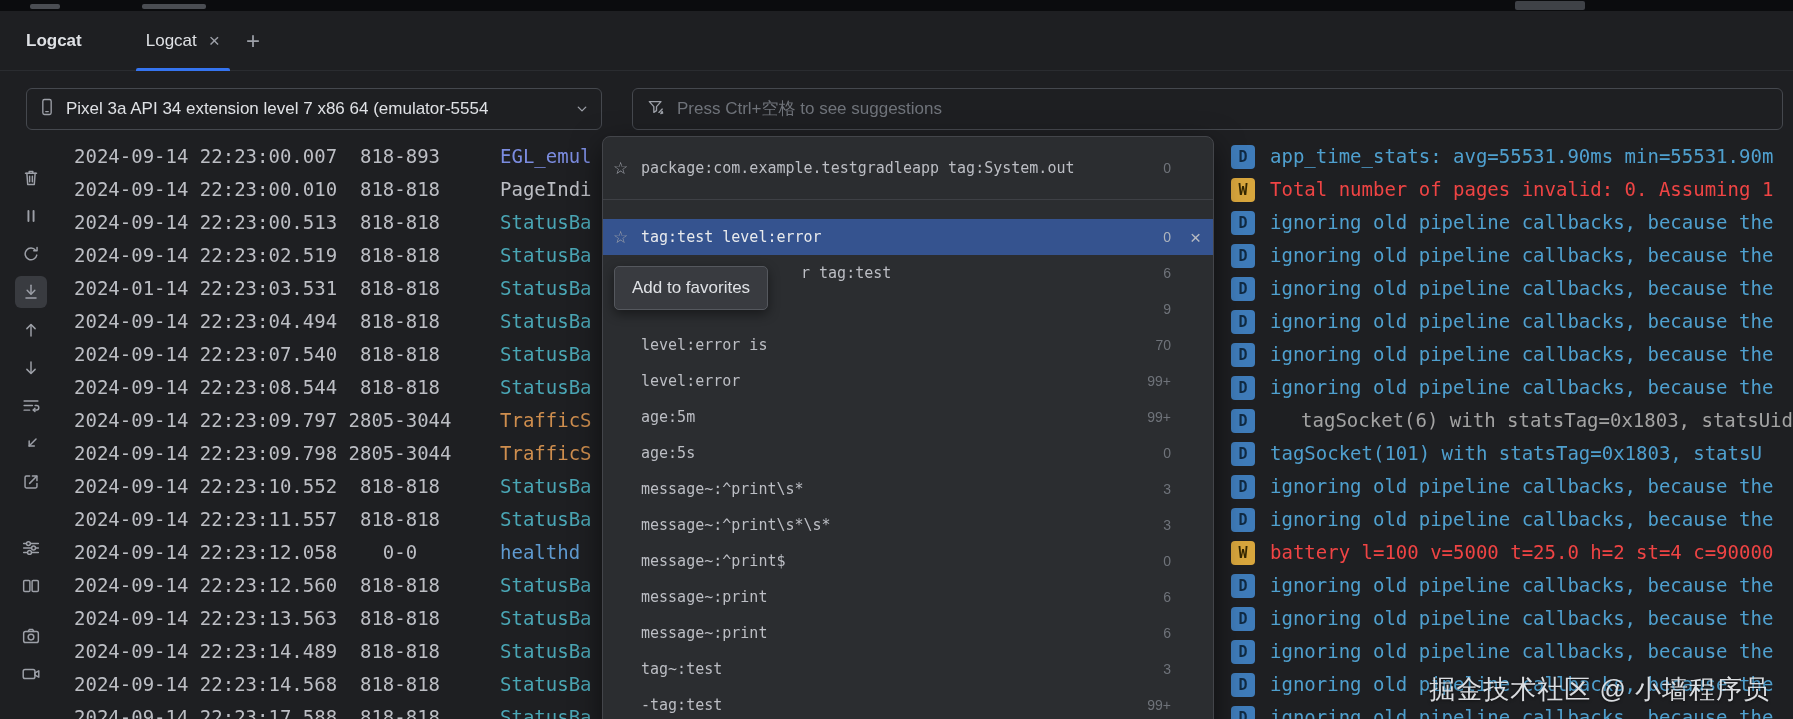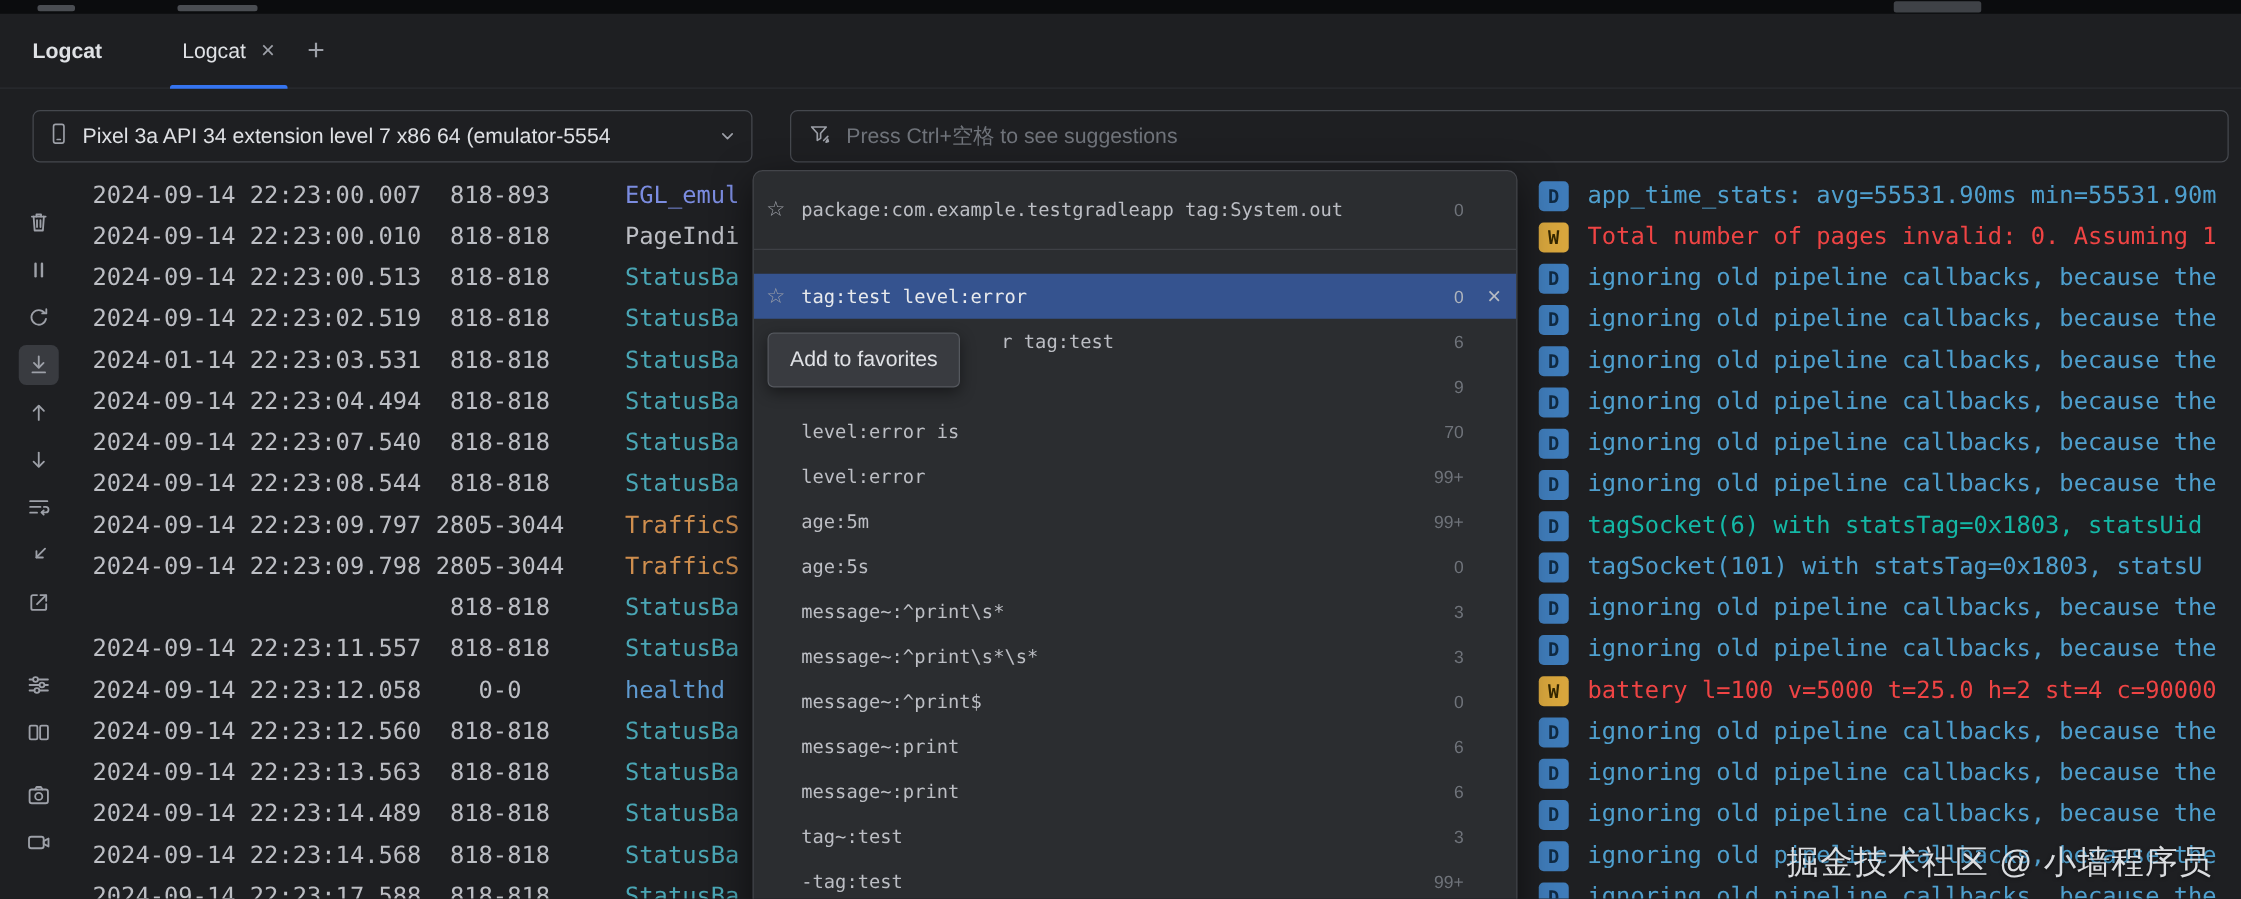--- a/index.html
+++ b/index.html
@@ -279,30 +279,31 @@
       <span class="pid">818-818</span>
       <span class="tag" style="color: rgb(74, 166, 181);">StatusBa</span>
       <span class="chip" style="background: rgb(63, 124, 186); color: rgb(16, 42, 67);">D</span>
       <span class="msg" style="color: rgb(79, 160, 207);">ignoring old pipeline callbacks, because the</span>
     </div>
     <div class="lrow mono" style="top: 264px;">
       <span class="ts">2024-09-14 22:23:09.797</span>
       <span class="pid">2805-3044</span>
       <span class="tag" style="color: rgb(207, 142, 78);">TrafficS</span>
       <span class="chip" style="background: rgb(63, 124, 186); color: rgb(16, 42, 67);">D</span>
-      <span class="msg" style="color: #14b8a6;">tagSocket(6) with statsTag=0x1803, statsUid</span>
+      <span class="msg" style="color: #a3a3a3; text-align: right;">tagSocket(6) with statsTag=0x1803, statsUid</span>
     </div>
     <div class="lrow mono" style="top: 297px;">
       <span class="ts">2024-09-14 22:23:09.798</span>
       <span class="pid">2805-3044</span>
       <span class="tag" style="color: rgb(207, 142, 78);">TrafficS</span>
       <span class="chip" style="background: rgb(63, 124, 186); color: rgb(16, 42, 67);">D</span>
       <span class="msg" style="color: rgb(79, 160, 207);">tagSocket(101) with statsTag=0x1803, statsU</span>
     </div>
     <div class="lrow mono" style="top: 330px;">
+      <span class="ts">2024-09-14 22:23:10.552</span>
       <span class="pid">818-818</span>
       <span class="tag" style="color: rgb(74, 166, 181);">StatusBa</span>
       <span class="chip" style="background: rgb(63, 124, 186); color: rgb(16, 42, 67);">D</span>
       <span class="msg" style="color: rgb(79, 160, 207);">ignoring old pipeline callbacks, because the</span>
     </div>
     <div class="lrow mono" style="top: 363px;">
       <span class="ts">2024-09-14 22:23:11.557</span>
       <span class="pid">818-818</span>
       <span class="tag" style="color: rgb(74, 166, 181);">StatusBa</span>
       <span class="chip" style="background: rgb(63, 124, 186); color: rgb(16, 42, 67);">D</span>

